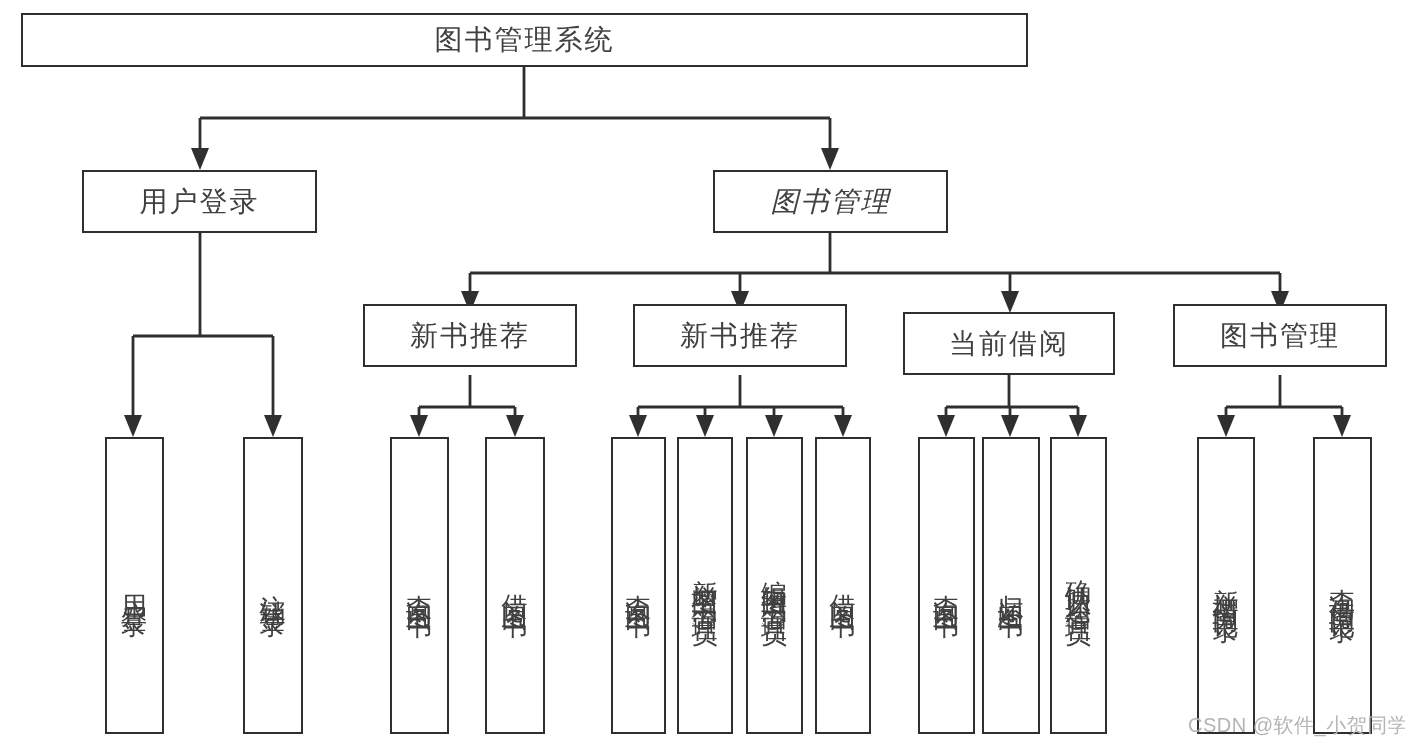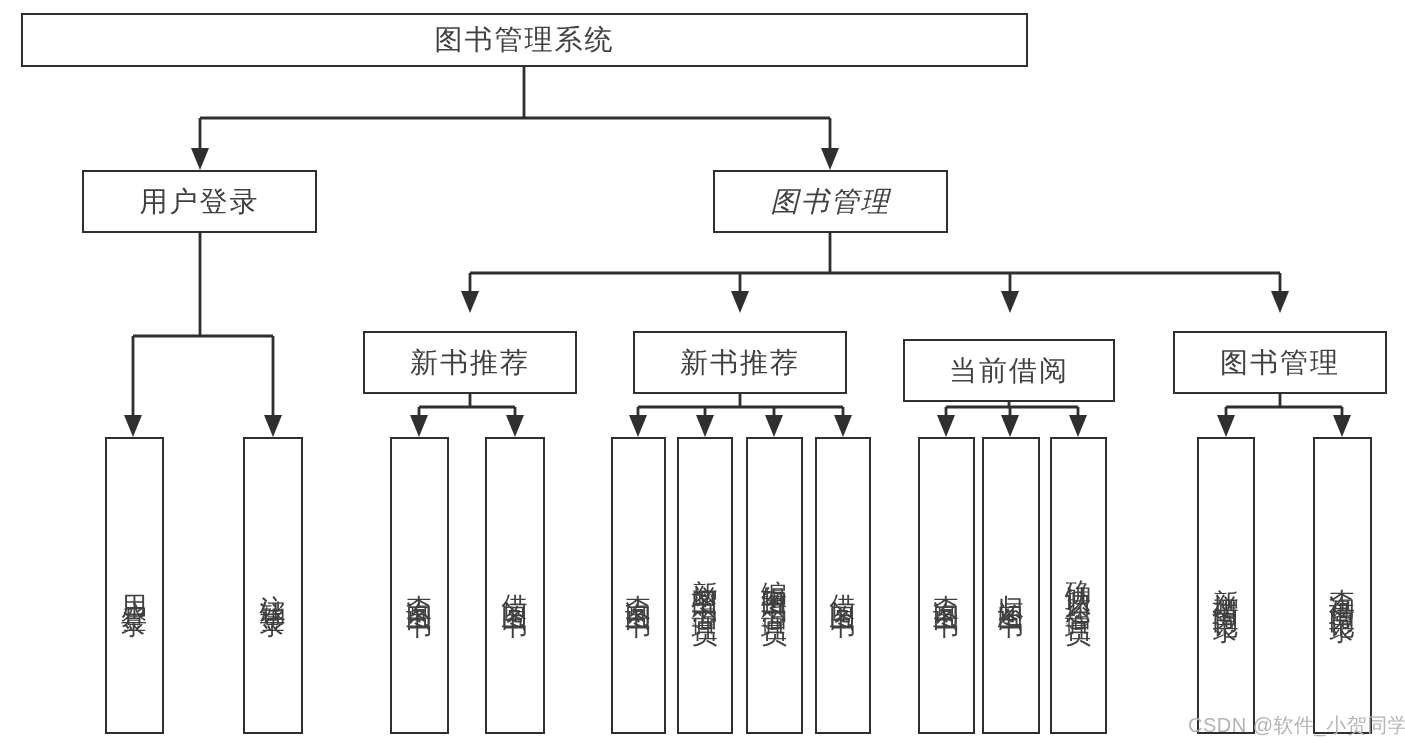--- a/index.html
+++ b/index.html
@@ -21,21 +21,21 @@
   }
   .hlabel{
     font-size:28px;
     letter-spacing:2px;
     white-space:nowrap;
     line-height:1;
   }
   .root{left:21px;top:13px;width:1007px;height:54px;}
   .lvl2a{left:82px;top:170px;width:235px;height:63px;}
   .lvl2b{left:713px;top:170px;width:235px;height:63px;font-style:italic;}
-  .lvl3{top:331px;height:63px;}
+  .lvl3{top:304px;height:63px;}
   .l3a{left:363px;width:214px;}
   .l3b{left:633px;width:214px;}
   .l3c{left:903px;width:212px;margin-top:8px;}
   .l3d{left:1173px;width:214px;}
   .leaf{top:437px;height:297px;}
   .vlabel{
     writing-mode:vertical-rl;
     text-orientation:mixed;
     font-size:26px;
     letter-spacing:6px;

